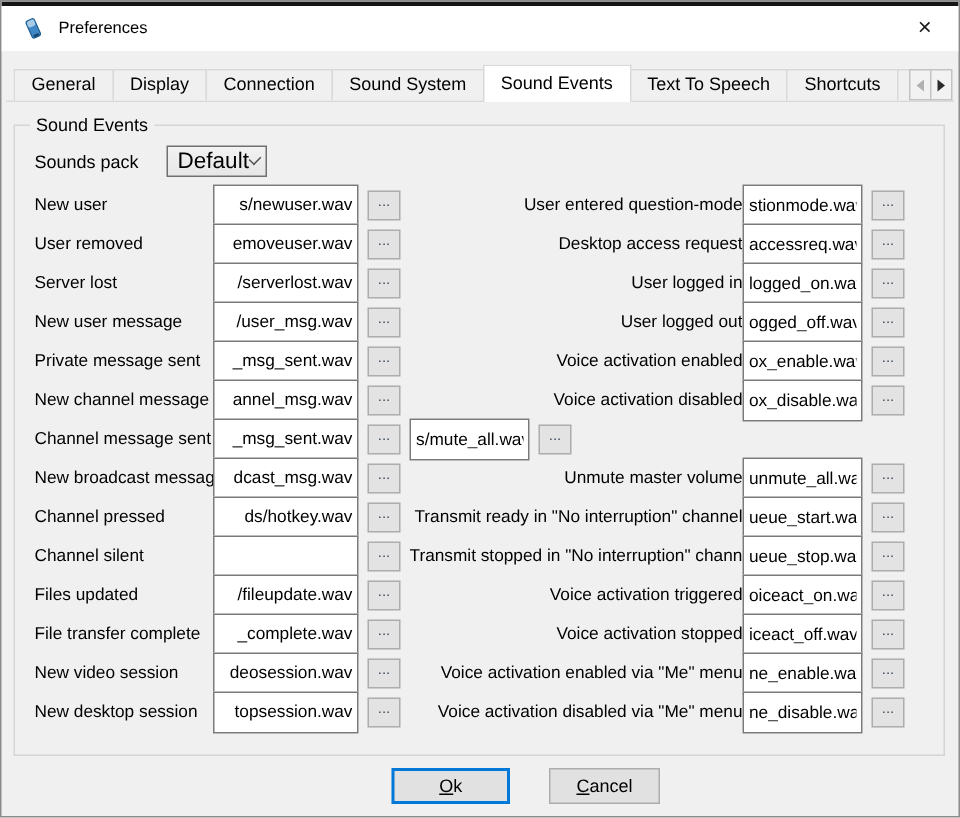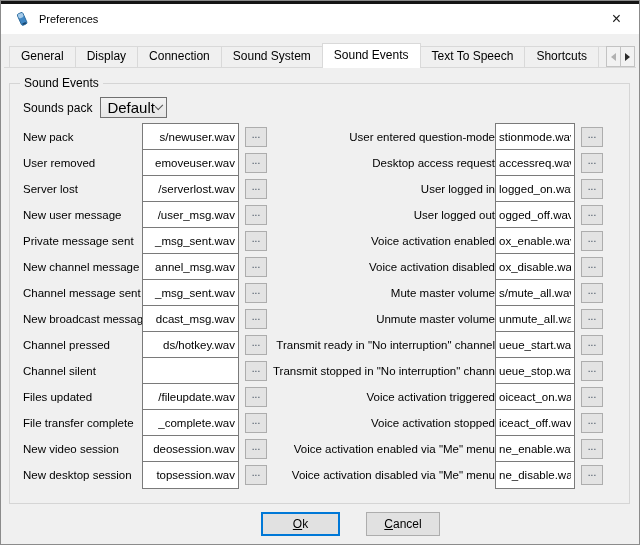--- a/index.html
+++ b/index.html
@@ -17,21 +17,21 @@
   .pane-line{position:absolute;left:3px;right:3px;top:66px;height:0;border-top:1px solid #d9d9d9;z-index:1;}
   .tab-scrollers{position:absolute;left:606px;top:45px;display:flex;z-index:4;}
   .scroller{box-sizing:border-box;width:15px;height:21px;background:#f2f2f2;border:1px solid #c3c3c3;display:flex;align-items:center;justify-content:center;margin-left:-1px;}
   .arr-left{width:0;height:0;border-top:4px solid transparent;border-bottom:4px solid transparent;border-right:5px solid #b1b1b1;}
   .arr-right{width:0;height:0;border-top:4px solid transparent;border-bottom:4px solid transparent;border-left:5px solid #2b2b2b;}
   
   .groupbox{position:absolute;left:8px;top:82px;width:621px;height:421px;border:1px solid #d5d5d5;box-sizing:border-box;}
   .group-legend{position:absolute;left:10px;top:-8px;background:#f0f0f0;padding:0 4px;font-size:12px;color:#000;}
   
   .sounds-pack{position:absolute;left:22px;top:96px;height:21px;display:flex;align-items:center;}
-  .sp-label{font-size:12px;color:#000;margin-right:8px;}
+  .sp-label{font-size:12px;color:#000;margin-right:19px;}
   .combo{box-sizing:border-box;width:67px;height:21px;background:linear-gradient(#f2f2f2,#e6e6e6);border:1px solid #707070;display:flex;align-items:center;padding:0 6px;font-size:15px;color:#000;justify-content:space-between;}
   .chevron{width:6px;height:6px;border-right:1.5px solid #555;border-bottom:1.5px solid #555;transform:rotate(45deg) translateY(-2px);}
   
   .col{position:absolute;top:123px;}
   .col-left{left:22px;width:244px;}
   .col-right{left:272px;width:330px;}
   .row{height:26px;display:flex;align-items:center;}
   .rlabel{font-size:11.5px;color:#000;white-space:nowrap;overflow:hidden;flex:1 1 auto;}
   .col-left .rlabel{min-width:119px;max-width:119px;}
   .col-right .rlabel{min-width:222px;max-width:222px;text-align:right;}
@@ -94,21 +94,21 @@
     <span class="sp-label">Sounds pack</span>
     <div class="combo">
       <span>Default</span>
       <span class="chevron"></span>
     </div>
   </div>
 
   <div class="col col-left">
 
   <div class="row">
-      <span class="rlabel">New pack</span>
+      <span class="rlabel">New user</span>
       <input class="rinput" type="text" value="s/newuser.wav" style="">
       <button class="browse">...</button>
     </div>
       <div class="row">
       <span class="rlabel">User removed</span>
       <input class="rinput" type="text" value="emoveuser.wav" style="">
       <button class="browse">...</button>
     </div>
       <div class="row">
       <span class="rlabel">Server lost</span>
@@ -198,21 +198,20 @@
       <span class="rlabel">Voice activation enabled</span>
       <input class="rinput" type="text" value="ox_enable.wav" style="">
       <button class="browse">...</button>
     </div>
       <div class="row">
       <span class="rlabel">Voice activation disabled</span>
       <input class="rinput" type="text" value="ox_disable.wav" style="">
       <button class="browse">...</button>
     </div>
       <div class="row">
-      <span class="rlabel">Mute master volume</span>
       <input class="rinput" type="text" value="s/mute_all.wav" style="">
       <button class="browse">...</button>
     </div>
       <div class="row">
       <span class="rlabel">Unmute master volume</span>
       <input class="rinput" type="text" value="unmute_all.wav" style="">
       <button class="browse">...</button>
     </div>
       <div class="row">
       <span class="rlabel">Transmit ready in "No interruption" channel</span>

